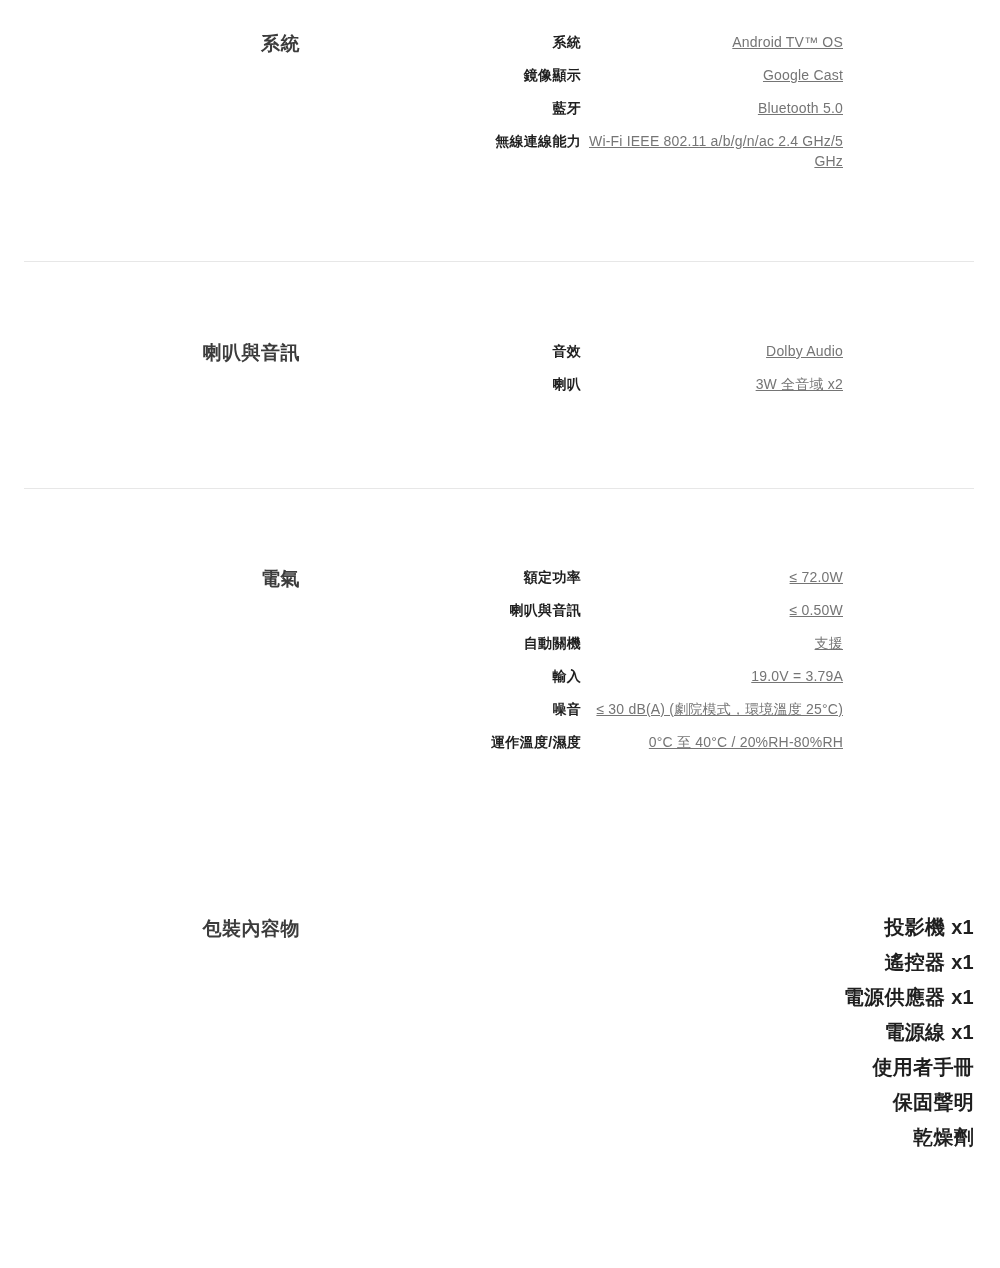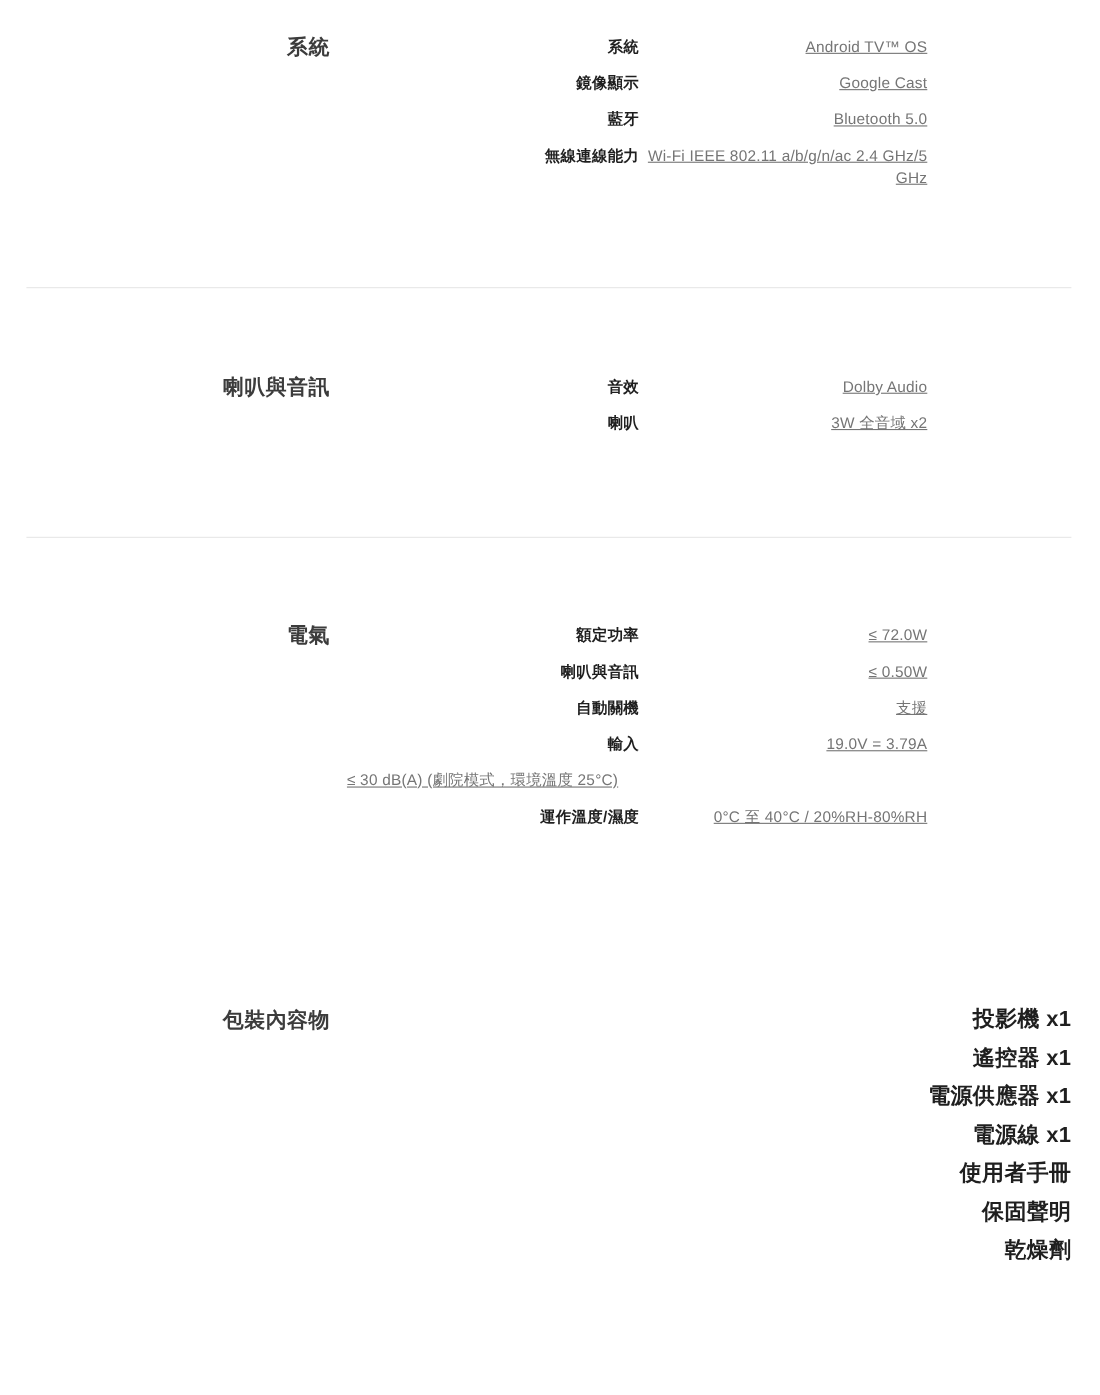--- a/index.html
+++ b/index.html
@@ -120,20 +120,21 @@
       </div>
       <div class="spec-row">
         <div class="spec-label">自動關機</div>
         <div class="spec-value">支援</div>
       </div>
       <div class="spec-row">
         <div class="spec-label">輸入</div>
         <div class="spec-value">19.0V = 3.79A</div>
       </div>
       <div class="spec-row">
+        <div class="spec-label">噪音</div>
         <div class="spec-value">≤ 30 dB(A) (劇院模式，環境溫度 25°C)</div>
       </div>
       <div class="spec-row">
         <div class="spec-label">運作溫度/濕度</div>
         <div class="spec-value">0°C 至 40°C / 20%RH-80%RH</div>
       </div>
     </div>
   </div>
 
   <div class="section" id="section-package">

